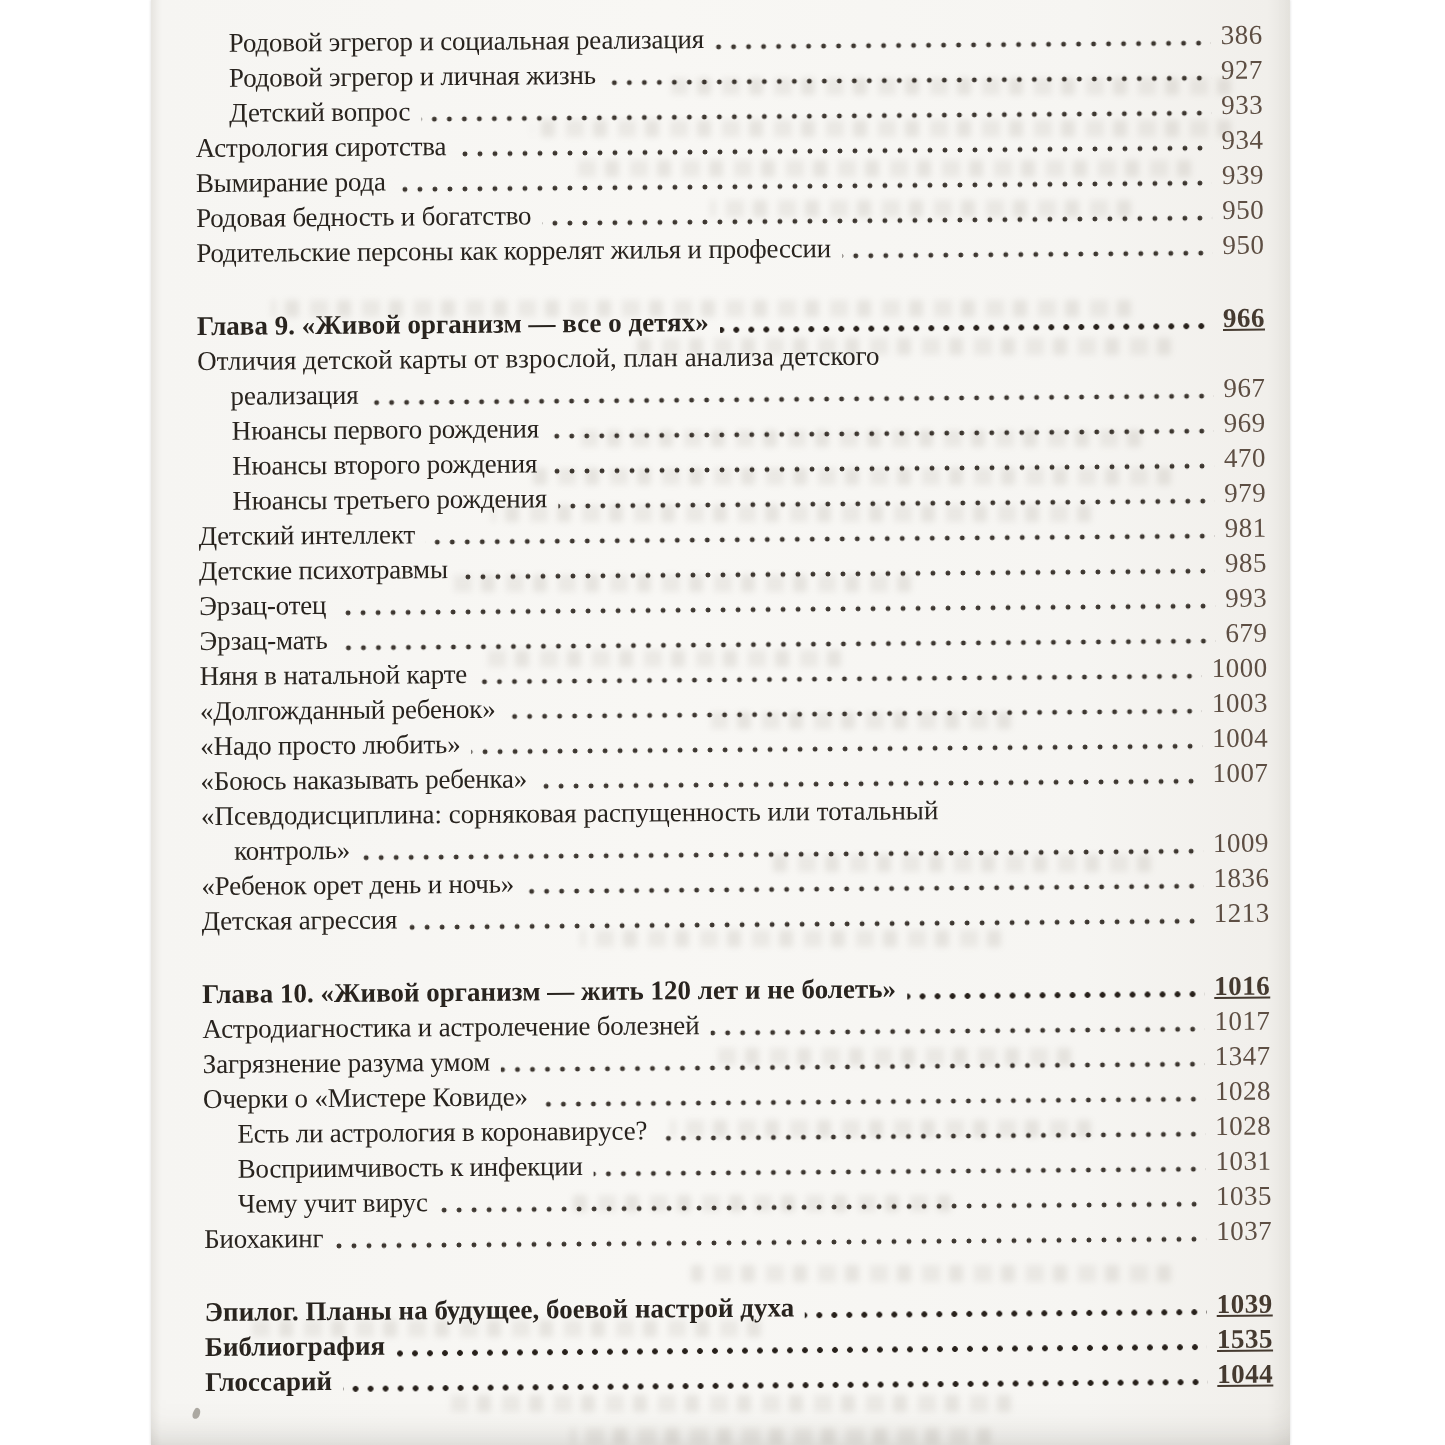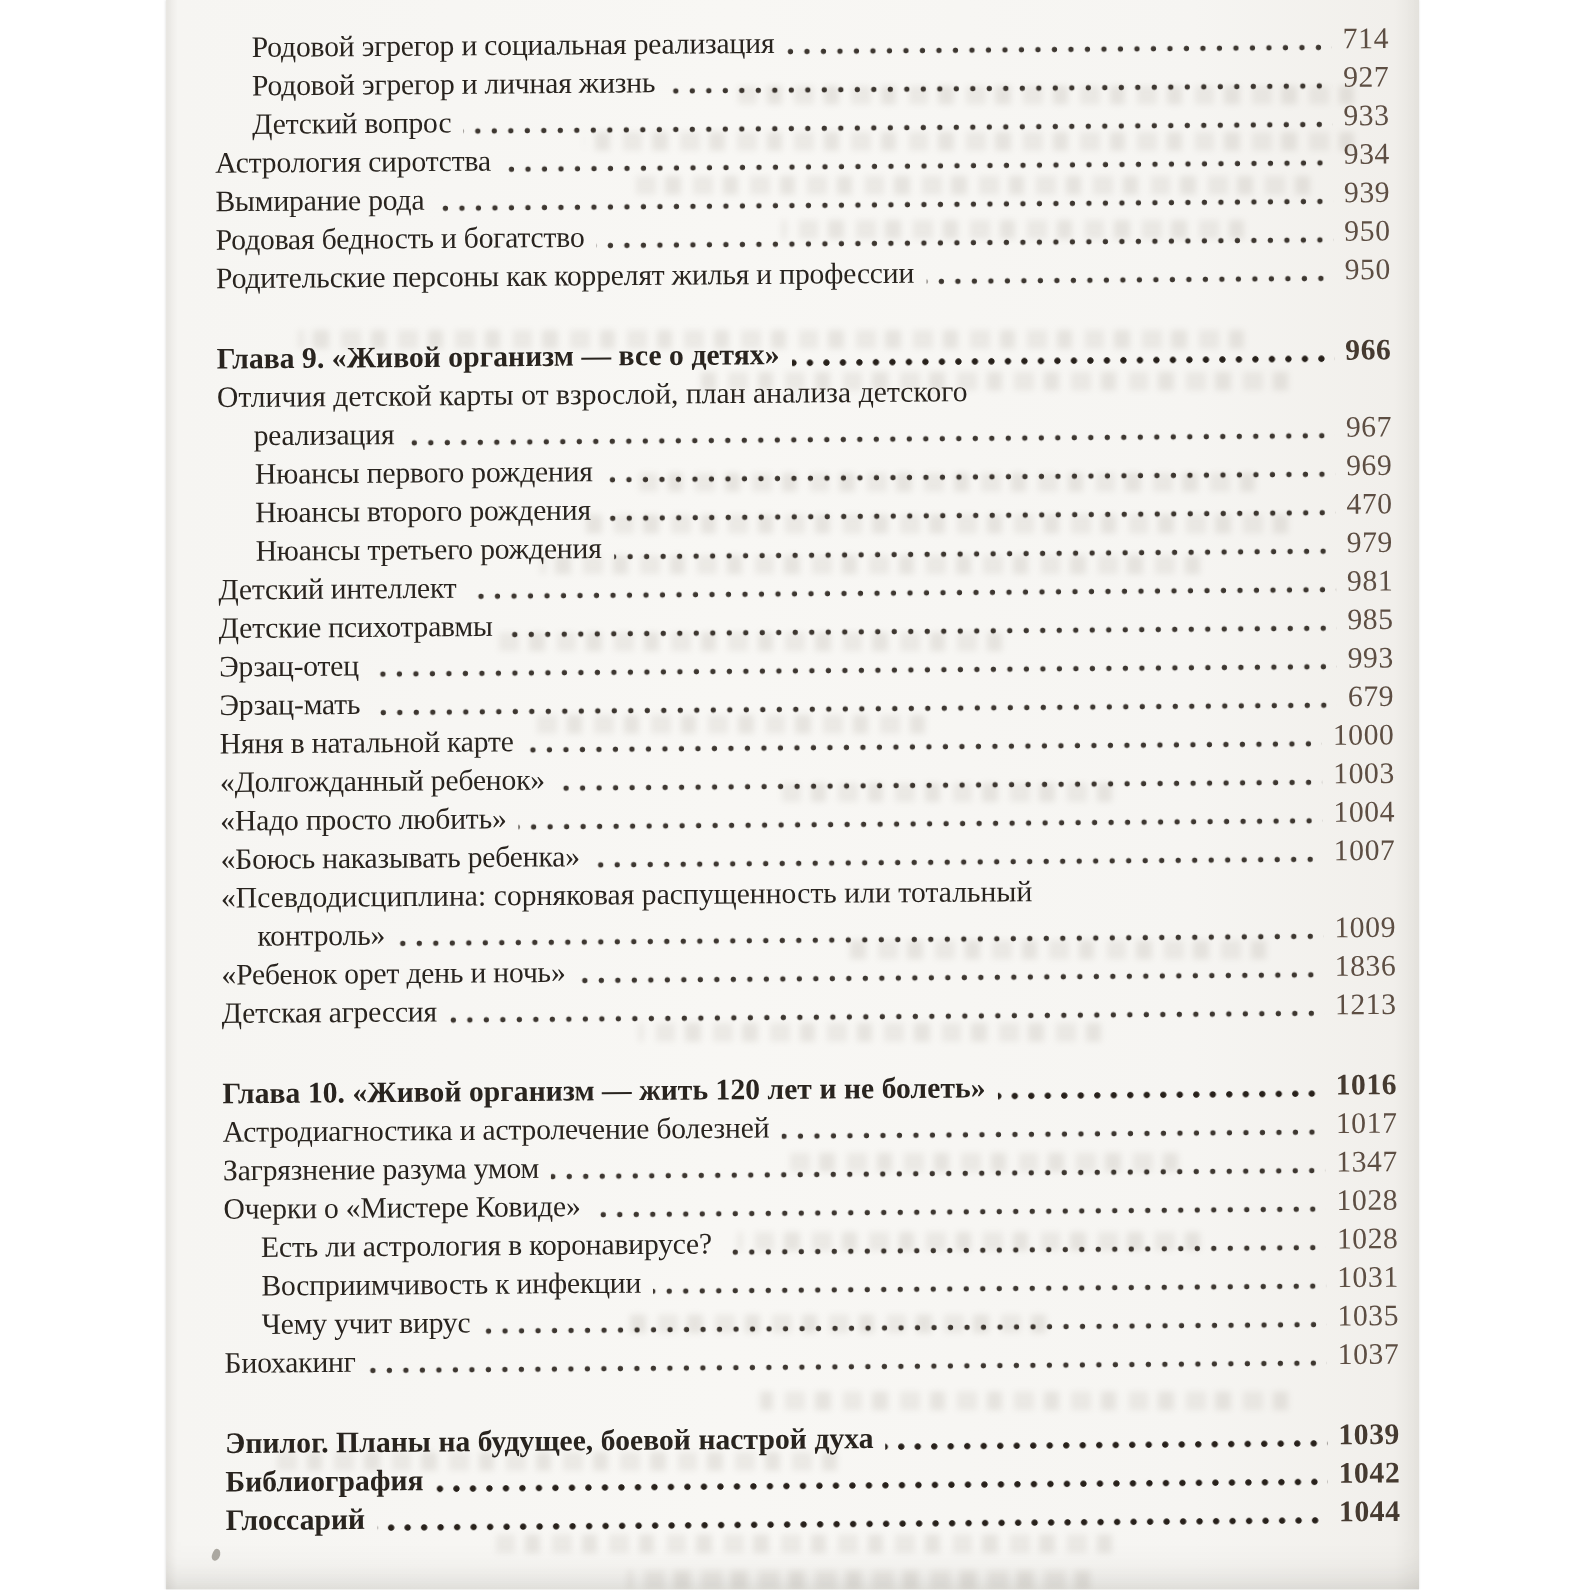--- a/index.html
+++ b/index.html
@@ -89,21 +89,21 @@
     background-repeat: repeat-x;
     background-position: right 0;
   }
   .pagenum {
     color: #5d4e43;
     letter-spacing: .5px;
     flex: 0 0 auto;
   }
   .entry.bold { font-weight: bold; }
   .entry.bold .title { letter-spacing: 0; }
-  .entry.bold .pagenum { color: #453a30; }
+  .entry.bold .pagenum { color: #453a30; text-decoration: underline; }
   .entry.bold .dots {
     background-image: radial-gradient(circle at 3px 3px, rgba(40,33,27,1) 2.5px, rgba(40,33,27,0) 3.2px);
   }
 </style>
 </head>
 <body>
 
 <div class="stage">
   <div class="page">
     <div class="ghosts">
@@ -128,21 +128,21 @@
         <div class="ghost" style="top: 1320px; left: 90px; width: 520px;"></div>
         <div class="ghost" style="top: 1395px; left: 300px; width: 560px;"></div>
         <div class="ghost" style="top: 1428px; left: 420px; width: 420px;"></div>
       </div>
     <div class="speck"></div>
     <div class="toc" id="toc">
         <div class="entry ind">
           <div class="line">
             <span class="title">Родовой эгрегор и социальная реализация</span>
             <span class="dots"></span>
-            <span class="pagenum">714</span>
+            <span class="pagenum">386</span>
           </div>
         </div>
         <div class="entry ind">
           <div class="line">
             <span class="title">Родовой эгрегор и личная жизнь</span>
             <span class="dots"></span>
             <span class="pagenum">927</span>
           </div>
         </div>
         <div class="entry ind">
@@ -354,21 +354,21 @@
           <div class="line">
             <span class="title">Эпилог. Планы на будущее, боевой настрой духа</span>
             <span class="dots"></span>
             <span class="pagenum">1039</span>
           </div>
         </div>
         <div class="entry bold">
           <div class="line">
             <span class="title">Библиография</span>
             <span class="dots"></span>
-            <span class="pagenum">1042</span>
+            <span class="pagenum">1535</span>
           </div>
         </div>
         <div class="entry bold">
           <div class="line">
             <span class="title">Глоссарий</span>
             <span class="dots"></span>
             <span class="pagenum">1044</span>
           </div>
         </div>
       </div>

